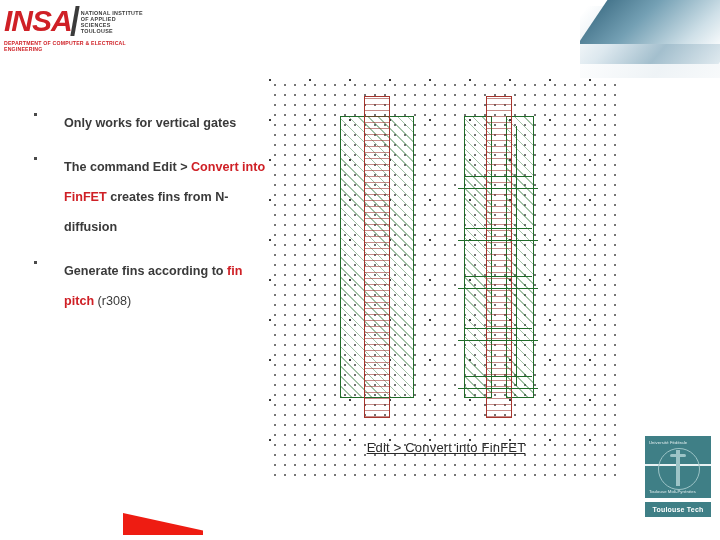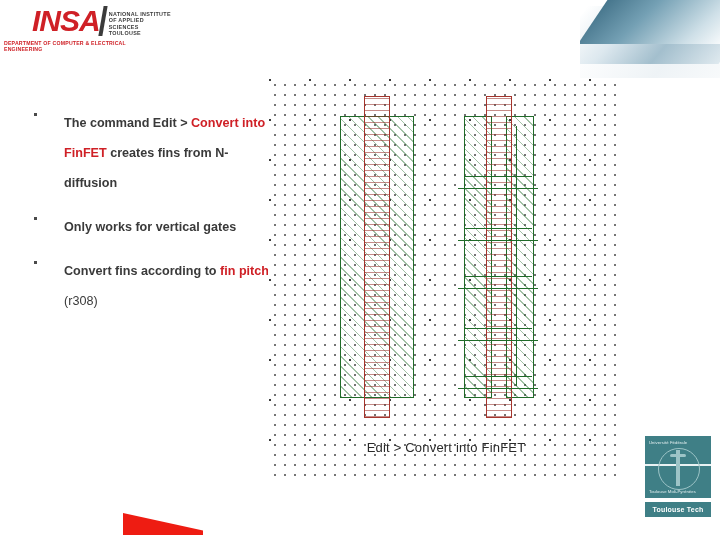--- a/index.html
+++ b/index.html
@@ -19,21 +19,21 @@
     transform:skewX(-34deg);}
   .deco-b{position:absolute;top:6px;right:-18px;width:170px;height:58px;
     background:linear-gradient(100deg,#ffffff 0%,#dbe7ee 30%,#9fbccb 62%,#dde8ee 100%);
     transform:skewX(-34deg);opacity:.95;}
   .deco-c{position:absolute;top:40px;right:-60px;width:210px;height:46px;
     background:linear-gradient(95deg,#ffffff 0%,#eef3f6 45%,#ffffff 100%);
     transform:skewX(-34deg);}
 
   
   .logo{position:absolute;left:4px;top:6px;width:172px;}
-  .logo-row{display:flex;align-items:flex-end;margin-left:28px;}
+  .logo-row{display:flex;align-items:center;}
   .logo-insa{font-family:"Liberation Sans", sans-serif;font-weight:bold;font-style:italic;
     font-size:30px;letter-spacing:-1px;color:#cf2026;line-height:30px;}
   .logo-bar{width:4px;height:30px;background:#3b3b3b;margin:0 4px 0 1px;transform:skewX(-10deg);}
   .logo-sub{font-size:5.4px;line-height:6.2px;color:#3b3b3b;font-weight:bold;
     letter-spacing:.3px;padding-top:2px;}
   .logo-dept{font-size:5.2px;line-height:6.4px;color:#cf2026;font-weight:bold;
     letter-spacing:.2px;margin-top:4px;}
 
   
   .title{position:absolute;left:180px;top:13px;width:420px;text-align:center;
@@ -58,21 +58,21 @@
   .diff{position:absolute;border:1px solid #1f6b28;
     background:repeating-linear-gradient(45deg, rgba(31,107,40,.42) 0 1px, transparent 1px 7px);}
   .gate{position:absolute;border:1px solid #a5342c;
     background:repeating-linear-gradient(0deg, rgba(150,45,38,.55) 0 1px, transparent 1px 6px);}
   .fin{position:absolute;background:#1f6b28;height:1px;}
   .finv{position:absolute;background:#1f6b28;width:1px;}
   .finbox{position:absolute;border:1px solid #1f6b28;
     background:repeating-linear-gradient(45deg, rgba(31,107,40,.42) 0 1px, transparent 1px 7px);}
 
   .caption{position:absolute;left:268px;top:440px;width:356px;text-align:center;
-    font-size:13px;color:#2a2a2a;letter-spacing:.2px;}
+    font-size:13px;color:#2a2a2a;letter-spacing:.2px;text-decoration:underline;}
 
   
   .wedge{position:absolute;left:123px;top:513px;width:80px;height:22px;background:#ee1c12;
     clip-path:polygon(0 0, 100% 80%, 100% 100%, 0 100%);}
 
   
   .tlogo{position:absolute;left:645px;top:436px;width:66px;}
   .tlogo-box{width:66px;height:62px;background:#3f7f86;position:relative;overflow:hidden;}
   .tlogo-top{position:absolute;left:4px;top:4px;right:4px;font-size:4.2px;color:#e6f1f2;
     letter-spacing:.1px;line-height:5px;}
@@ -113,31 +113,31 @@
       <div>DEPARTMENT OF COMPUTER &amp; ELECTRICAL</div>
       <div>ENGINEERING</div>
     </div>
   </div>
 
 
   <div class="bullets">
 
     <div class="bullet">
       <span class="dot"></span>
-      <div class="btxt"><span>The command Edit &gt; </span><span class="red">Convert into FinFET</span><span> creates fins from N-diffusion</span></div>
+      <div class="btxt"><span>Only works for vertical gates</span></div>
     </div>
 
     <div class="bullet">
       <span class="dot"></span>
-      <div class="btxt"><span>Only works for vertical gates</span></div>
+      <div class="btxt"><span>The command Edit &gt; </span><span class="red">Convert into FinFET</span><span> creates fins from N-diffusion</span></div>
     </div>
 
     <div class="bullet">
       <span class="dot"></span>
-      <div class="btxt"><span>Convert fins according to </span><span class="red">fin pitch</span><span class="plain"> (r308)</span></div>
+      <div class="btxt"><span>Generate fins according to </span><span class="red">fin pitch</span><span class="plain"> (r308)</span></div>
     </div>
 
   </div>
 
   <div class="canvas" id="canvas">
       <div class="majordot" style="left: 1px; top: 1px;"></div>
       <div class="majordot" style="left: 1px; top: 41px;"></div>
       <div class="majordot" style="left: 1px; top: 81px;"></div>
       <div class="majordot" style="left: 1px; top: 121px;"></div>
       <div class="majordot" style="left: 1px; top: 161px;"></div>

